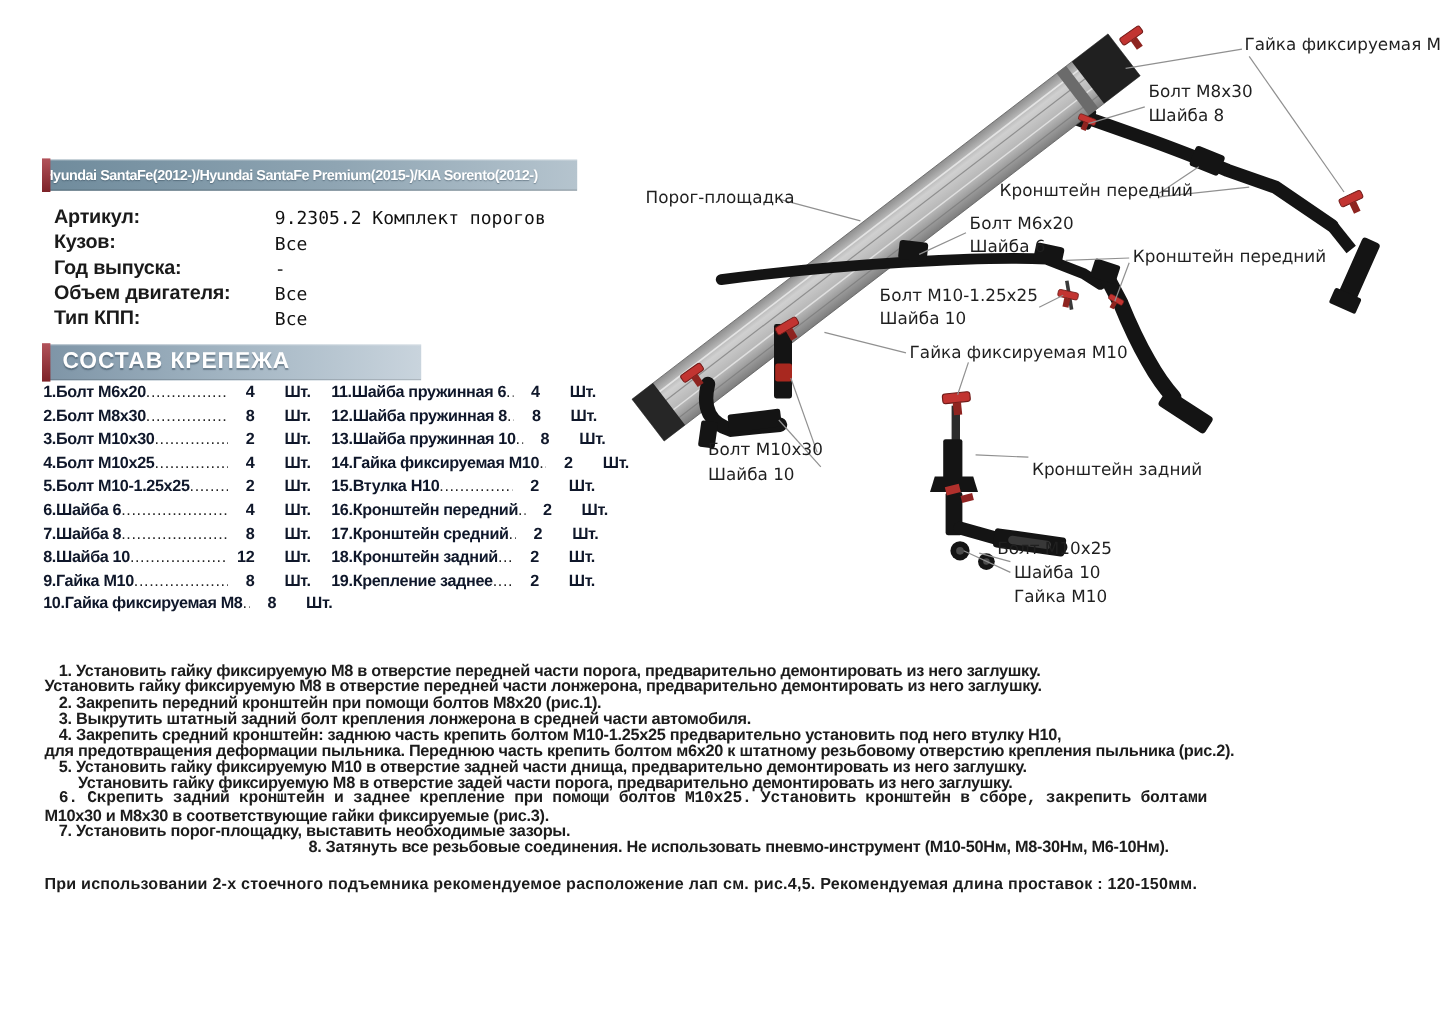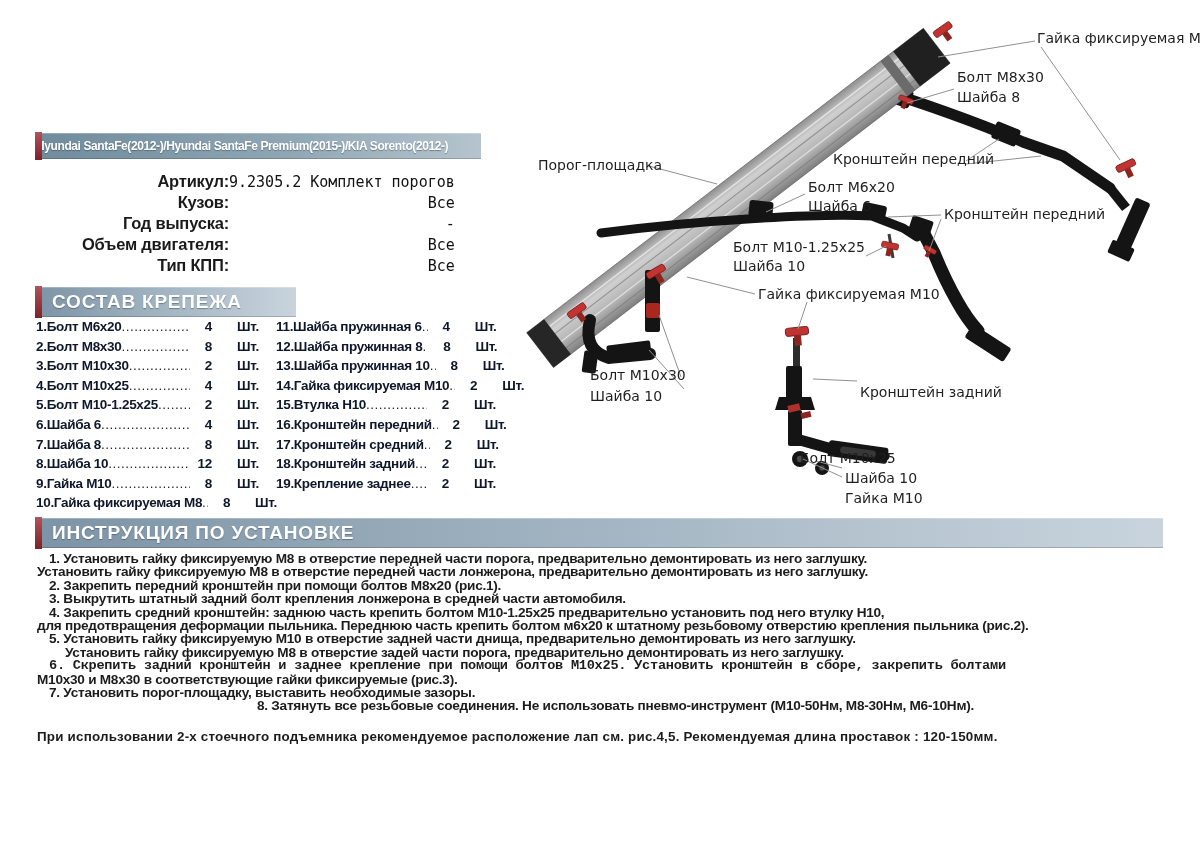--- a/index.html
+++ b/index.html
@@ -12,28 +12,28 @@
        box-shadow:inset 0 -1px 0 rgba(0,0,0,.18), inset 0 1px 0 rgba(255,255,255,.25);}
   .stripe{position:absolute;left:0;top:-1px;bottom:-1px;width:7px;
           background:linear-gradient(180deg,#b2525a 0%,#7d2228 100%);}
   .bar-text{padding-left:17px;color:#ffffff;font-weight:bold;white-space:nowrap;
             text-shadow:0 1px 1px rgba(40,60,75,.45);}
 
   .model-bar{left:35px;top:133px;width:446px;height:26px;
              background:linear-gradient(90deg,#6f8b9c 0%,#8fa5b3 55%,#b5c4ce 100%);}
   .model-bar .bar-text{font-size:12px;letter-spacing:-0.4px;padding-left:1px;}
 
-  .sostav-bar{left:35px;top:287px;width:261px;height:30px;}
+  .sostav-bar{left:35px;top:287px;width:316px;height:30px;}
   .sostav-bar .bar-text{font-size:19px;letter-spacing:.8px;}
 
   .instr-bar{left:35px;top:518px;width:1128px;height:30px;}
   .instr-bar .bar-text{font-size:19px;letter-spacing:.8px;}
 
   
-  .info{position:absolute;left:45px;top:171px;text-align:right;}
+  .info{position:absolute;left:45px;top:171px;}
   .info-row{display:grid;grid-template-columns:184px auto;height:21px;align-items:center;}
   .info-label{font-weight:bold;font-size:16.5px;letter-spacing:-0.2px;}
   .info-value{font-family:"DejaVu Sans Mono",monospace;font-size:15px;color:#111;}
 
   
   .parts{position:absolute;top:319px;}
   .parts-left{left:36px;width:231px;}
   .parts-right{left:276px;width:228px;}
   .part-row{display:flex;align-items:baseline;height:19.6px;font-size:13.5px;
             font-weight:bold;letter-spacing:-0.3px;color:#0f172a;white-space:nowrap;}
@@ -197,21 +197,21 @@
       <div class="dlabel" style="left: 733px; top: 258px;">Шайба 10</div>
 
       <div class="dlabel" style="left: 758px; top: 286px;">Гайка фиксируемая М10</div>
 
       <div class="dlabel" style="left: 590px; top: 367px;">Болт М10х30</div>
 
       <div class="dlabel" style="left: 590px; top: 388px;">Шайба 10</div>
 
       <div class="dlabel" style="left: 860px; top: 384px;">Кронштейн задний</div>
 
-      <div class="dlabel" style="left: 800px; top: 450px;">Болт М10х25</div>
+      <div class="dlabel" style="left: 831px; top: 450px;">Болт М10х25</div>
 
       <div class="dlabel" style="left: 845px; top: 470px;">Шайба 10</div>
 
       <div class="dlabel" style="left: 845px; top: 490px;">Гайка М10</div>
     </div>
 
   <div class="bar model-bar">
     <div class="stripe"></div>
     <span class="bar-text">Hyundai SantaFe(2012-)/Hyundai SantaFe Premium(2015-)/KIA Sorento(2012-)</span>
   </div>
@@ -381,24 +381,20 @@
       </div>
 
       <div class="part-row">
         <span class="pname">19.Крепление заднее</span>
         <span class="dots"></span>
         <span class="pqty">2</span>
         <span class="punit">Шт.</span>
       </div>
     </div>
 
-  <div class="bar instr-bar">
-    <div class="stripe"></div>
-    <span class="bar-text">ИНСТРУКЦИЯ ПО УСТАНОВКЕ</span>
-  </div>
 
   <div class="instructions">
 
       <div class="instr-line" style="padding-left: 12px;">1. Установить гайку фиксируемую М8 в отверстие передней части порога, предварительно демонтировать  из него заглушку.</div>
 
       <div class="instr-line" style="padding-left: 0px;">Установить гайку фиксируемую М8 в отверстие передней части лонжерона, предварительно демонтировать из него заглушку.</div>
 
       <div class="instr-line" style="padding-left: 12px;">2. Закрепить передний кронштейн при помощи болтов М8х20 (рис.1).</div>
 
       <div class="instr-line" style="padding-left: 12px;">3. Выкрутить штатный задний болт крепления лонжерона в средней части автомобиля.</div>

